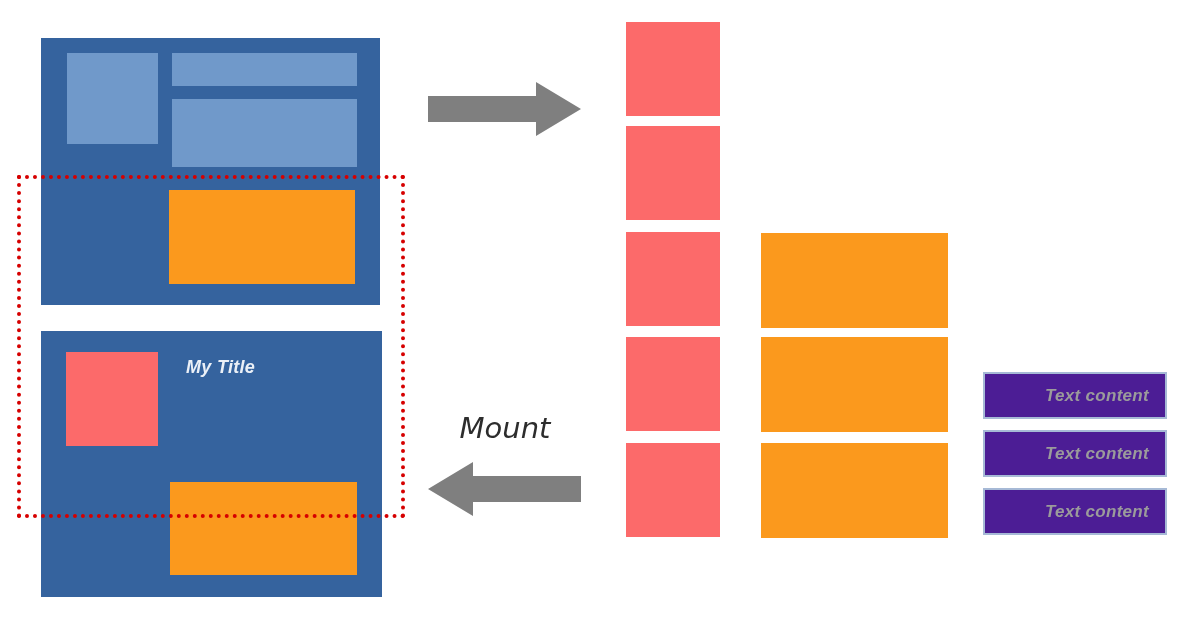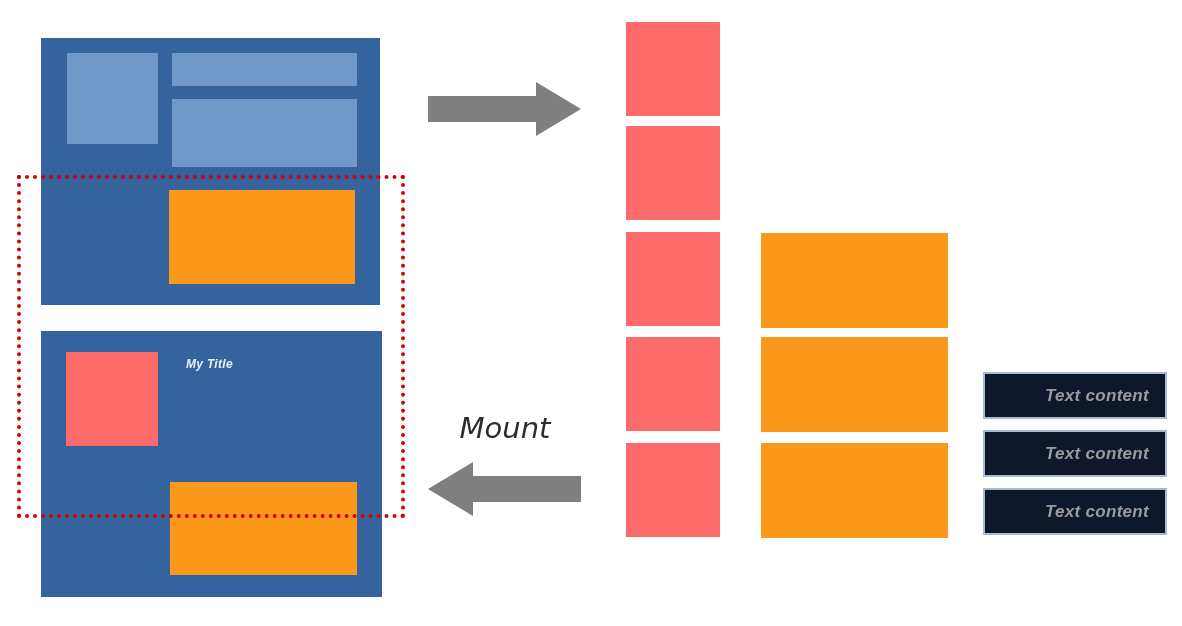--- a/index.html
+++ b/index.html
@@ -30,31 +30,31 @@
     box-sizing:border-box;
   }
   .flow-label{
     font-family:"DejaVu Sans",sans-serif;
     font-style:italic;
     font-size:29px;
     color:var(--label-text);
     text-align:center;
   }
   .card-title{
-    font-style:italic;font-weight:bold;font-size:12px;
+    font-style:italic;font-weight:bold;font-size:18px;
     color:var(--card-text);letter-spacing:.3px;
   }
   .card-content{
     font-style:italic;font-weight:bold;font-size:15.5px;
     line-height:27px;color:var(--card-text);letter-spacing:.2px;
   }
   .textbox{
     box-sizing:border-box;
     border:2px solid var(--textbox-border);
-    background:#0f172a;
+    background:#4c1d95;
     display:flex;align-items:center;justify-content:center;
     font-style:italic;font-weight:bold;font-size:17px;
     color:var(--textbox-text);letter-spacing:.3px;padding-left:44px;
   }
   .arrow-svg{display:block;}
 </style>
 </head>
 <body>
 
 <div class="canvas">

